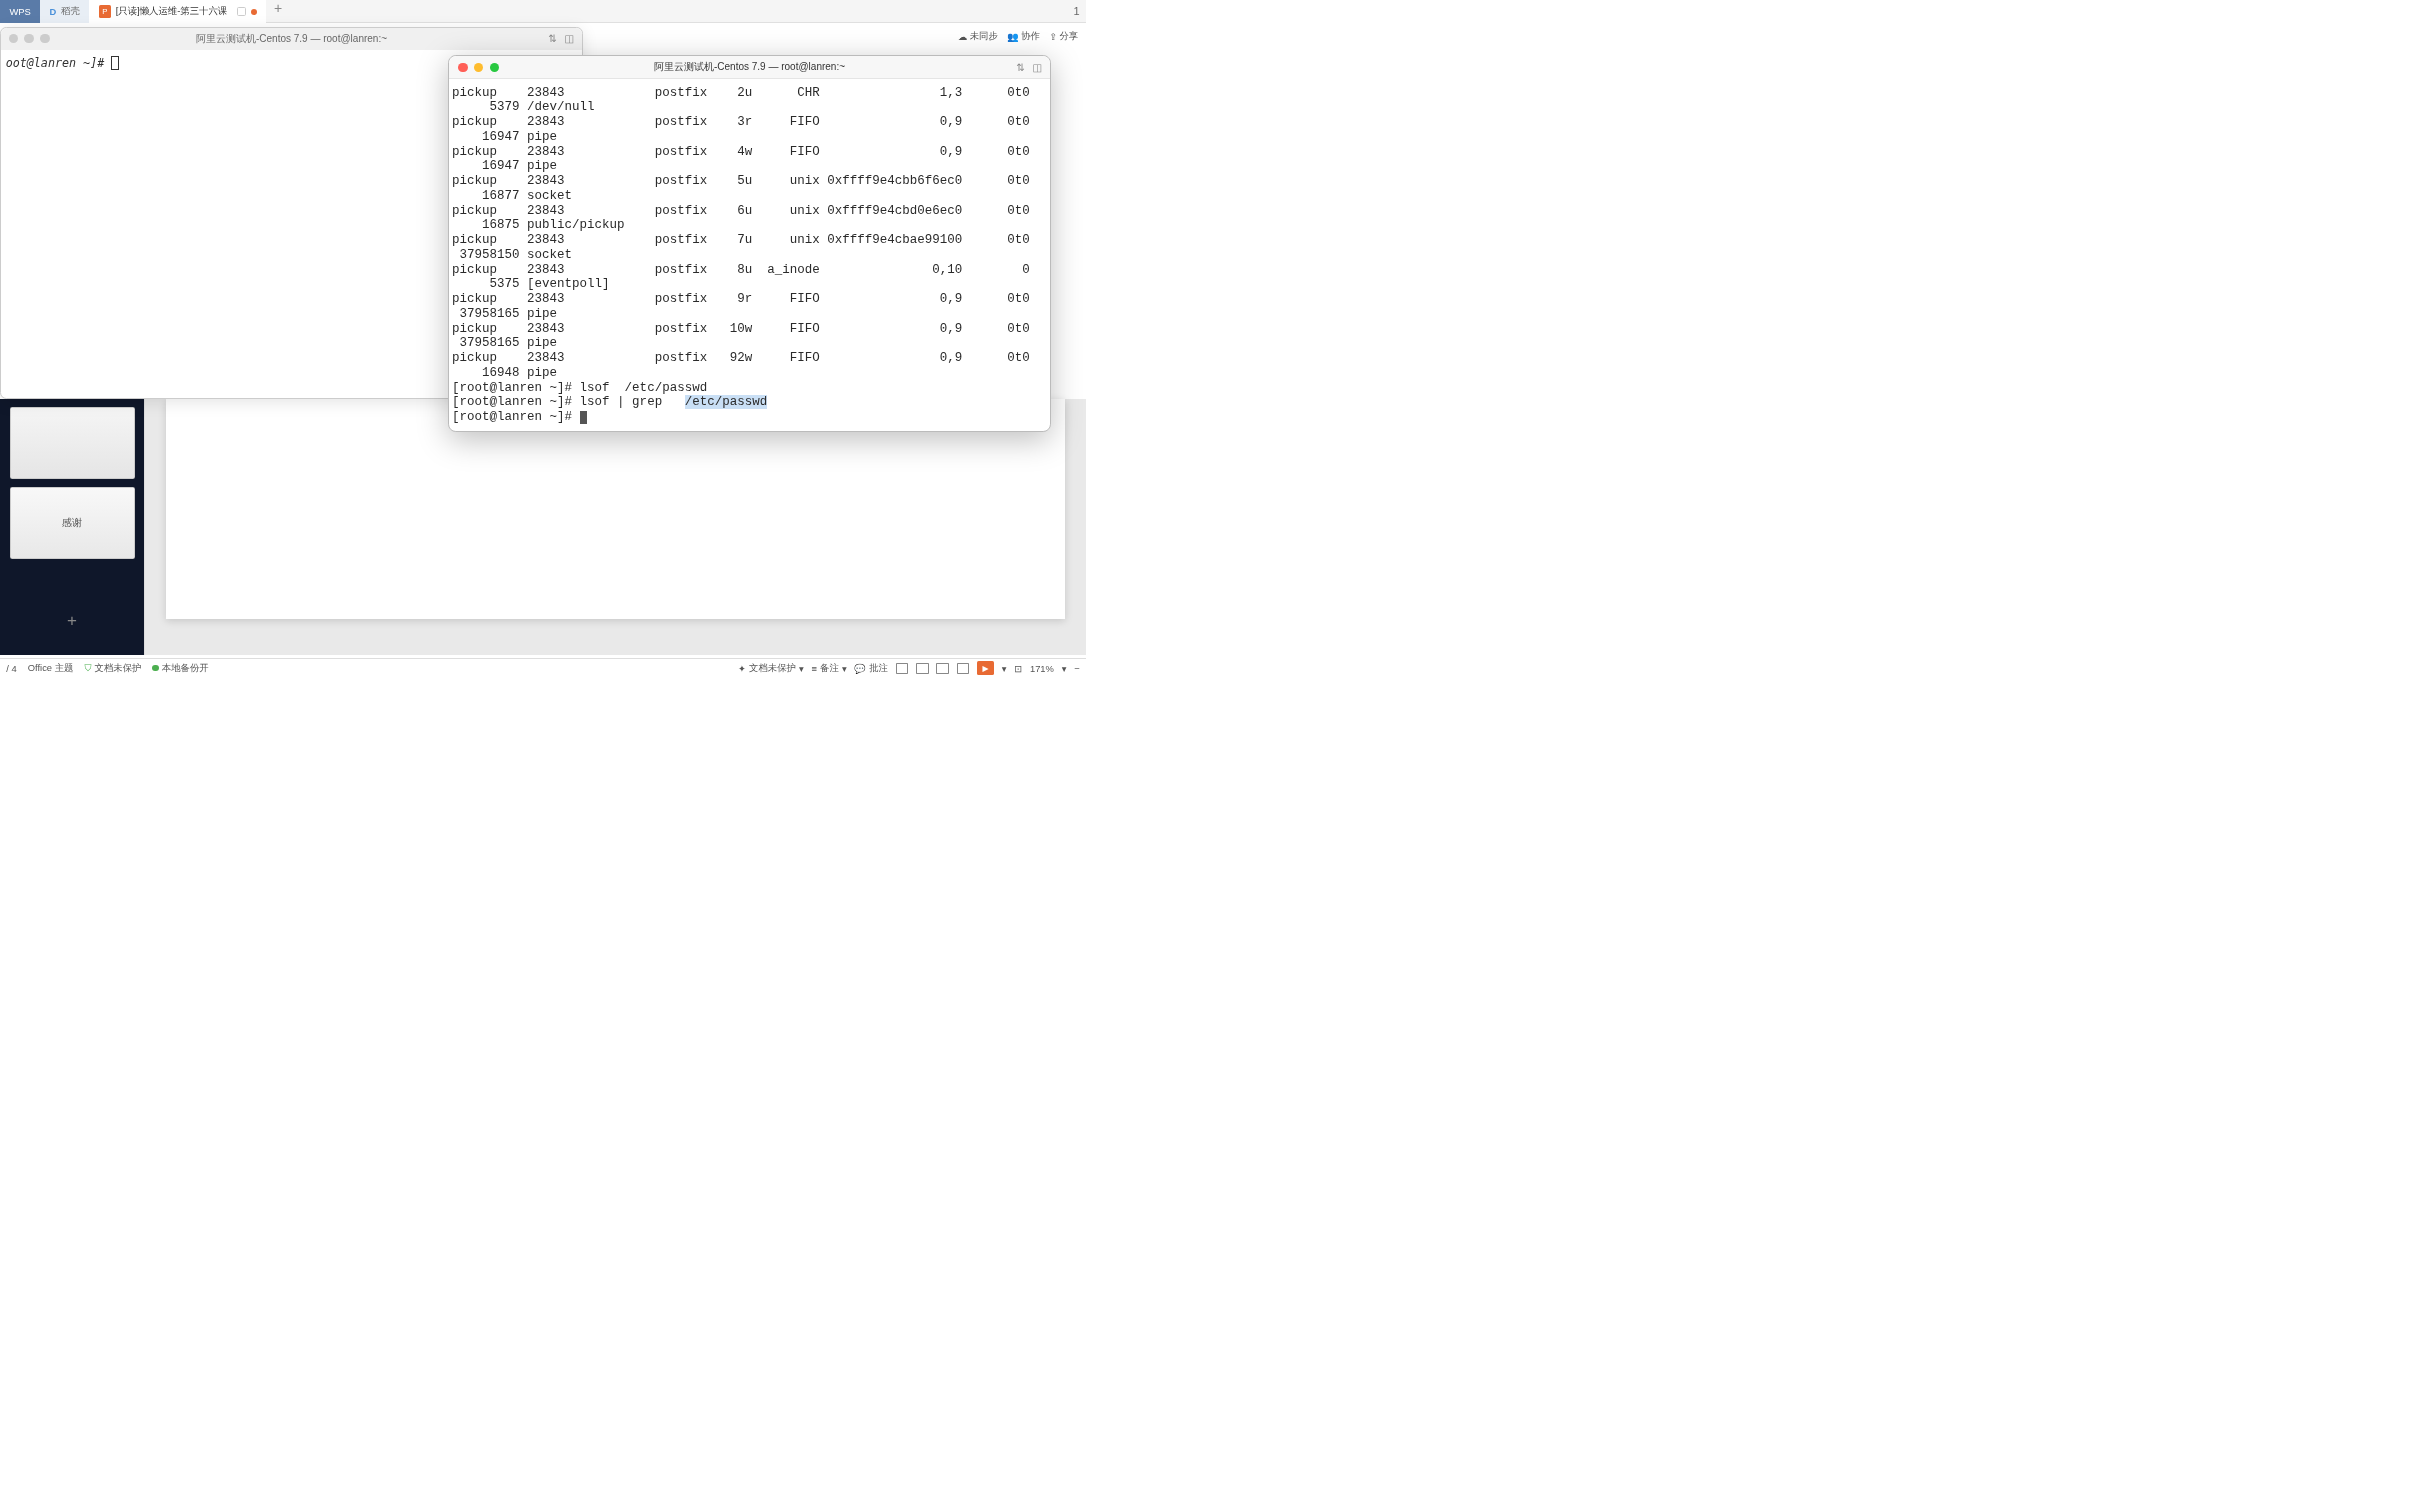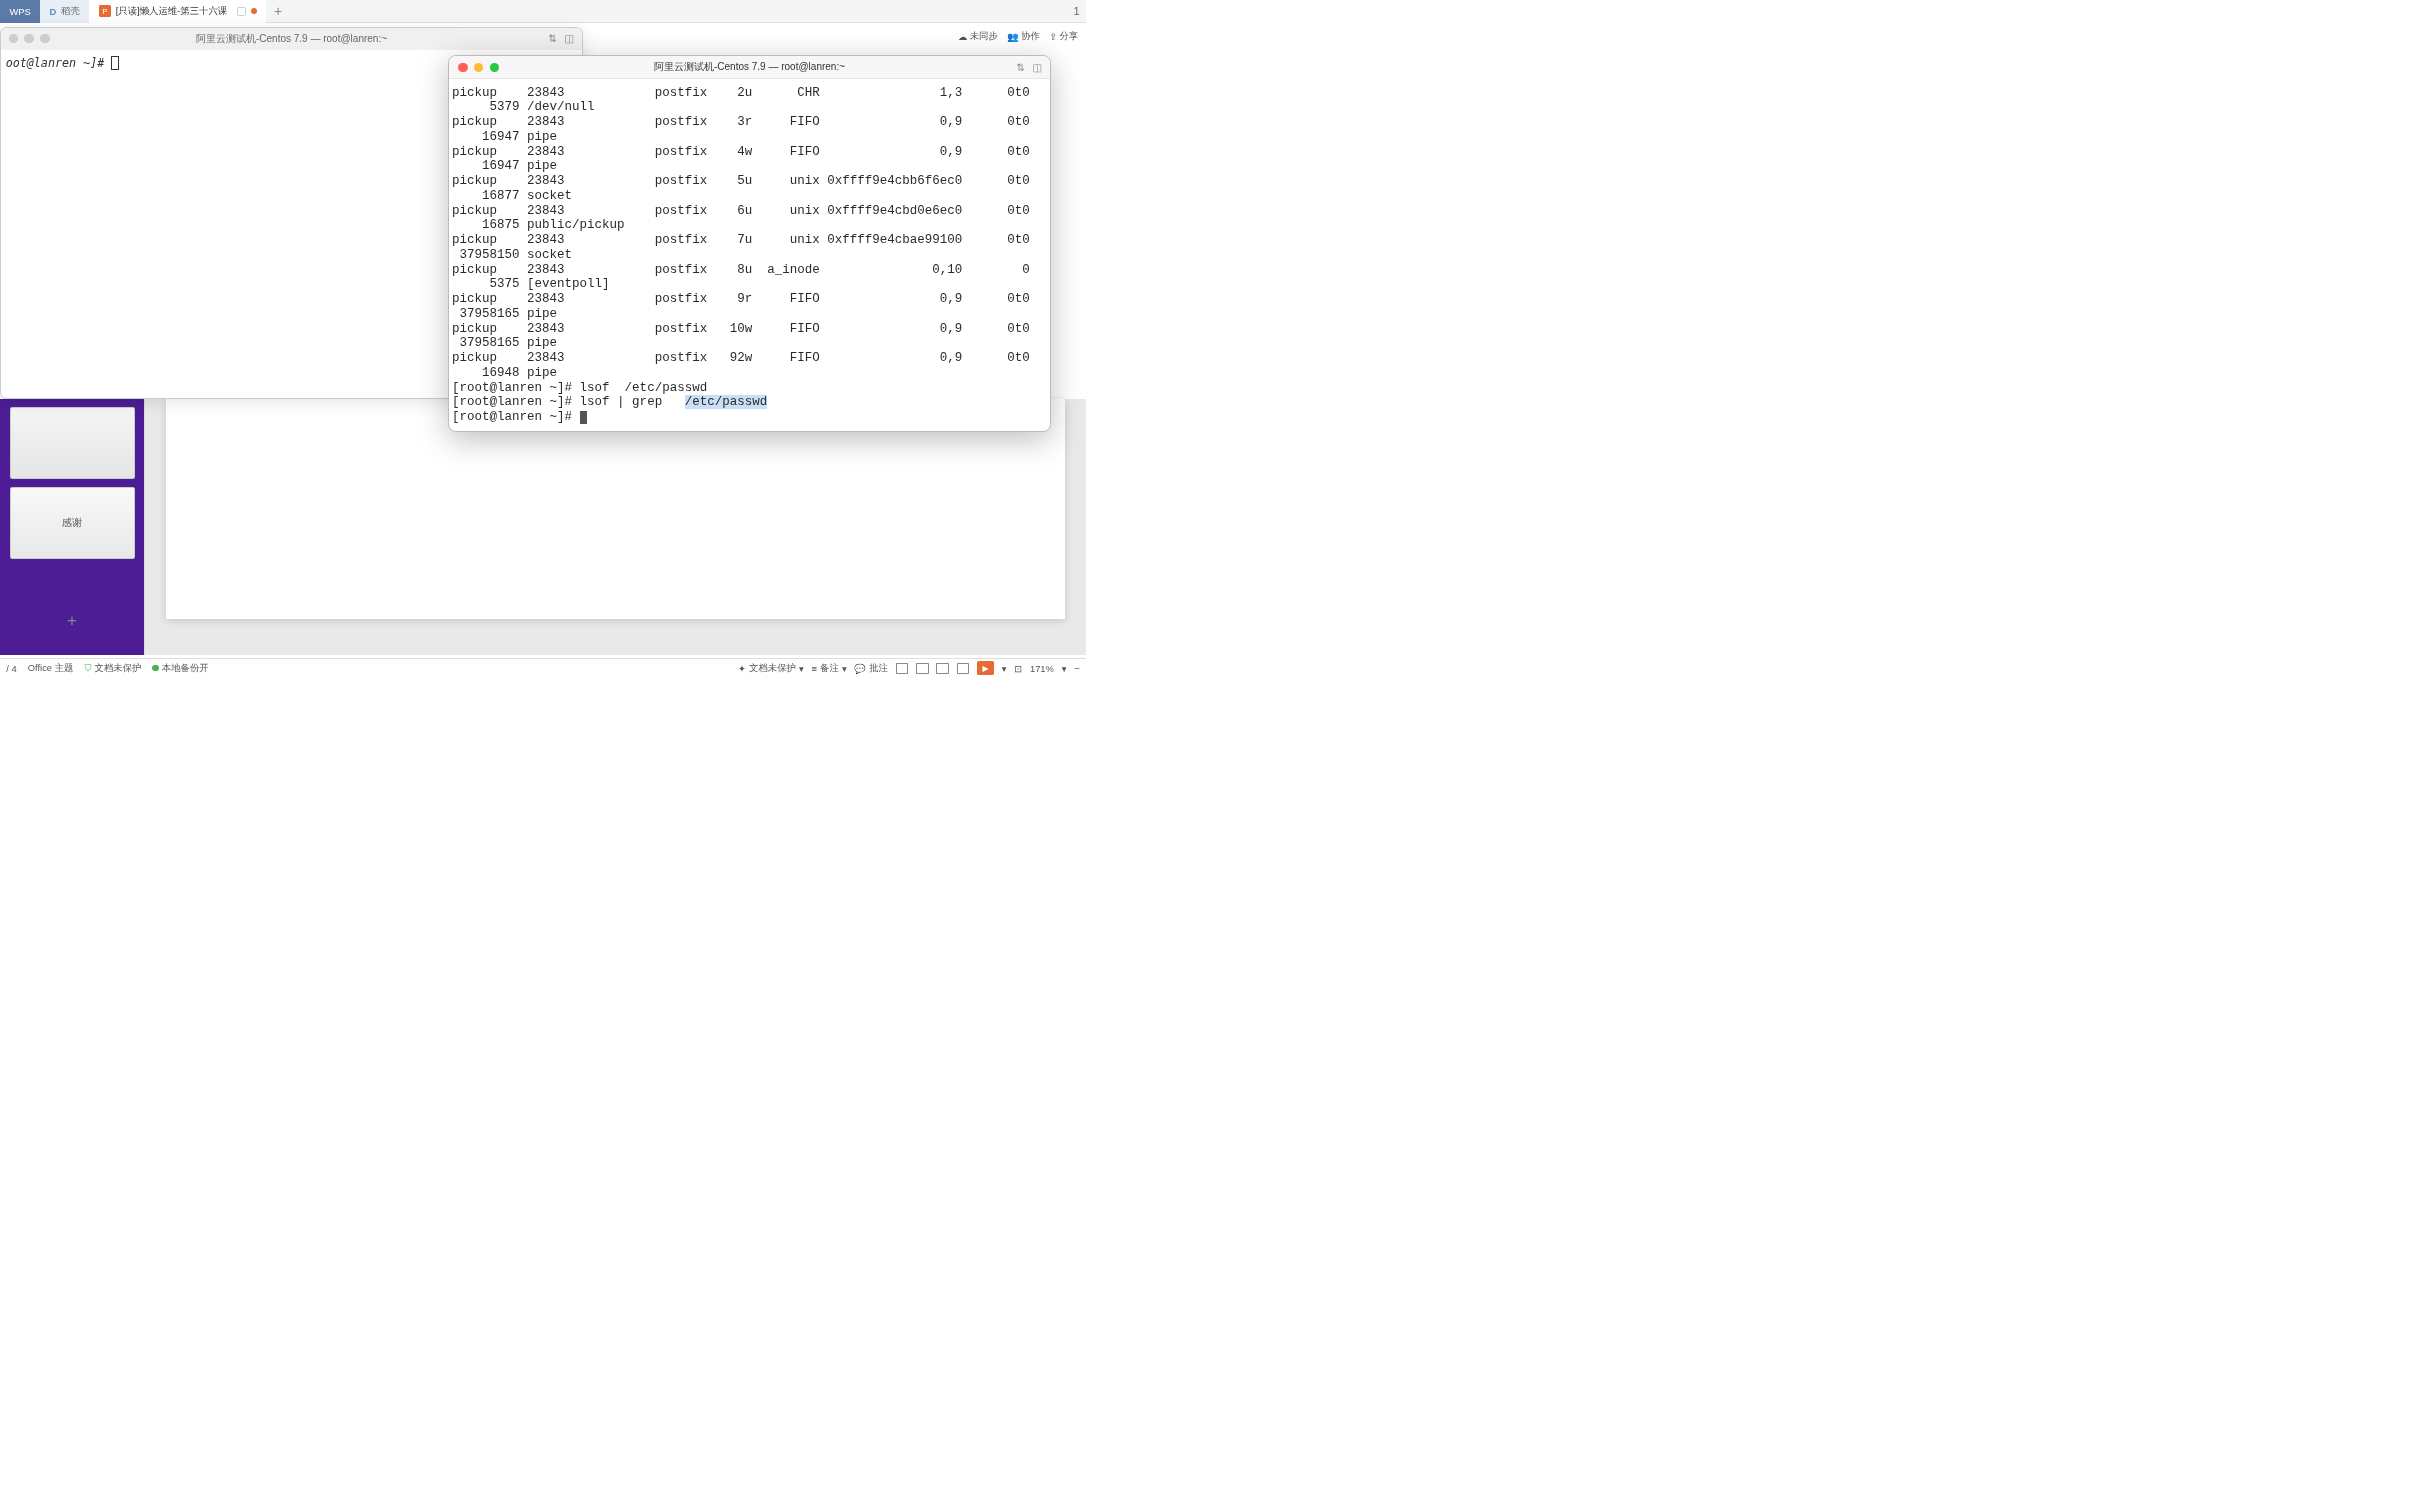--- a/index.html
+++ b/index.html
@@ -11,21 +11,21 @@
       overflow: hidden;
       position: relative;
       font-size: 10.2px;
     }
     
     
     .tab-bar {
       height: 23.4px;
       background: #f5f5f5;
       display: flex;
-      align-items: center;
+      align-items: flex-start;
       border-bottom: 0.8px solid #e0e0e0;
       position: relative;
     }
     .tab {
       height: 23.4px;
       display: flex;
       align-items: center;
       padding: 0 9.4px;
       font-size: 9.4px;
       cursor: pointer;
@@ -132,21 +132,21 @@
       bottom: 23.4px;
       background: #e9e9e9;
       z-index: 2;
     }
     .slide-panel {
       position: absolute;
       left: 0;
       top: 0;
       width: 145px;
       height: 100%;
-      background: #4c1d95;
+      background: #0f172a;
       border-right: 0.8px solid #ddd;
     }
     .slide-thumb {
       width: 125px;
       height: 72px;
       margin: 7.8px auto;
       background: linear-gradient(#f5f5f5, #e5e5e5);
       border: 0.8px solid #ccc;
       border-radius: 1.6px;
     }

